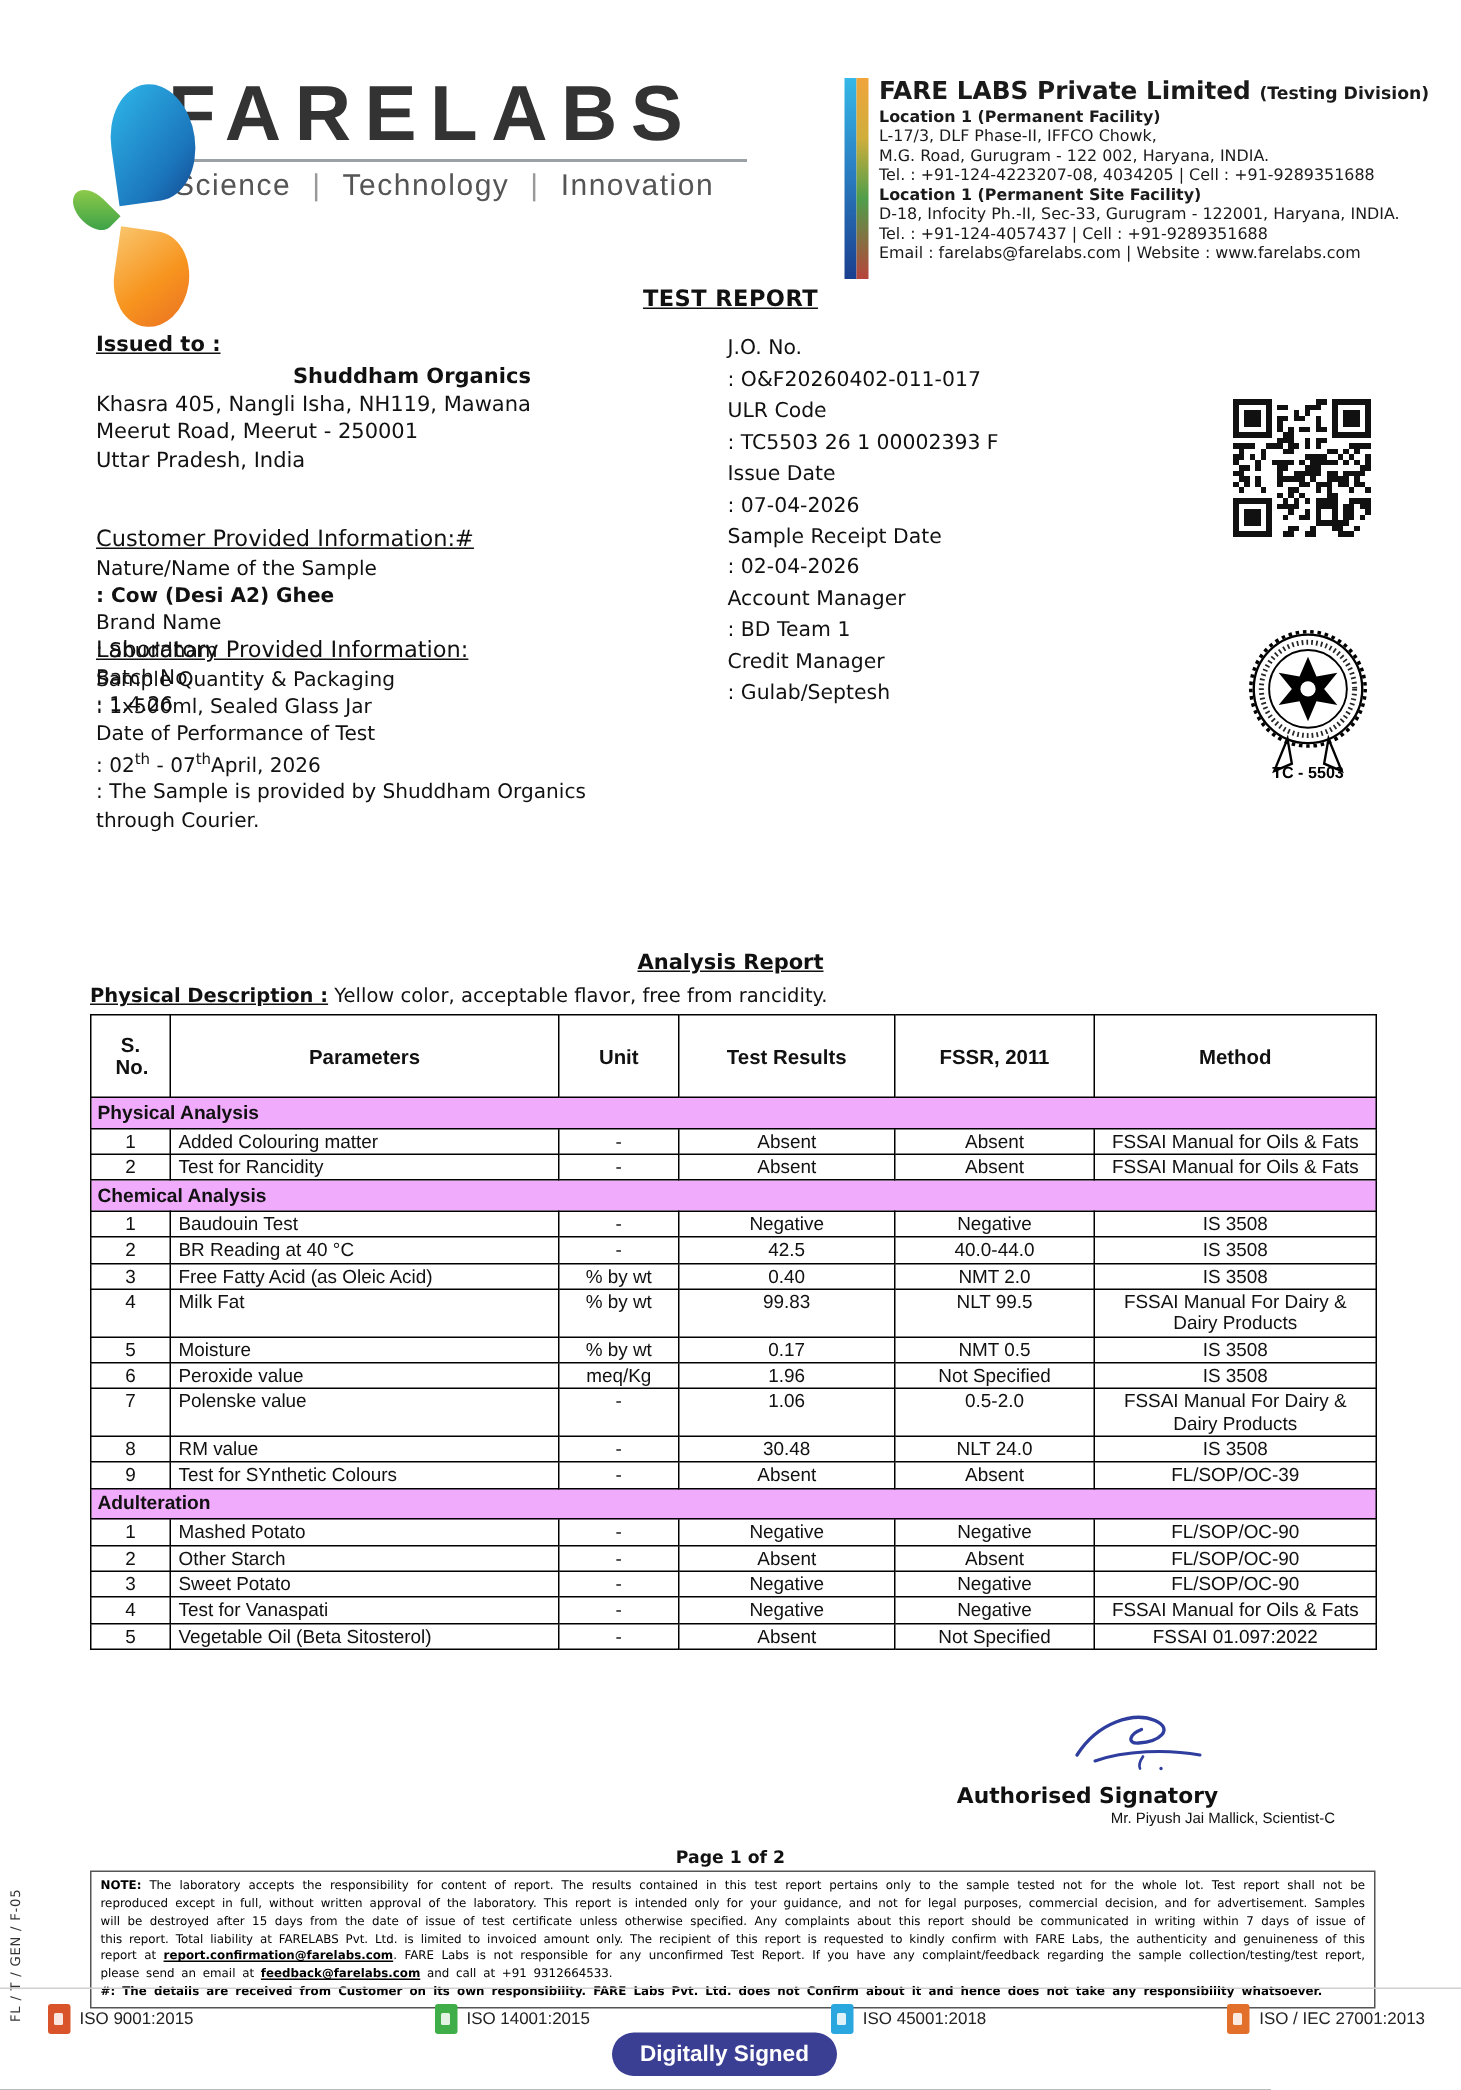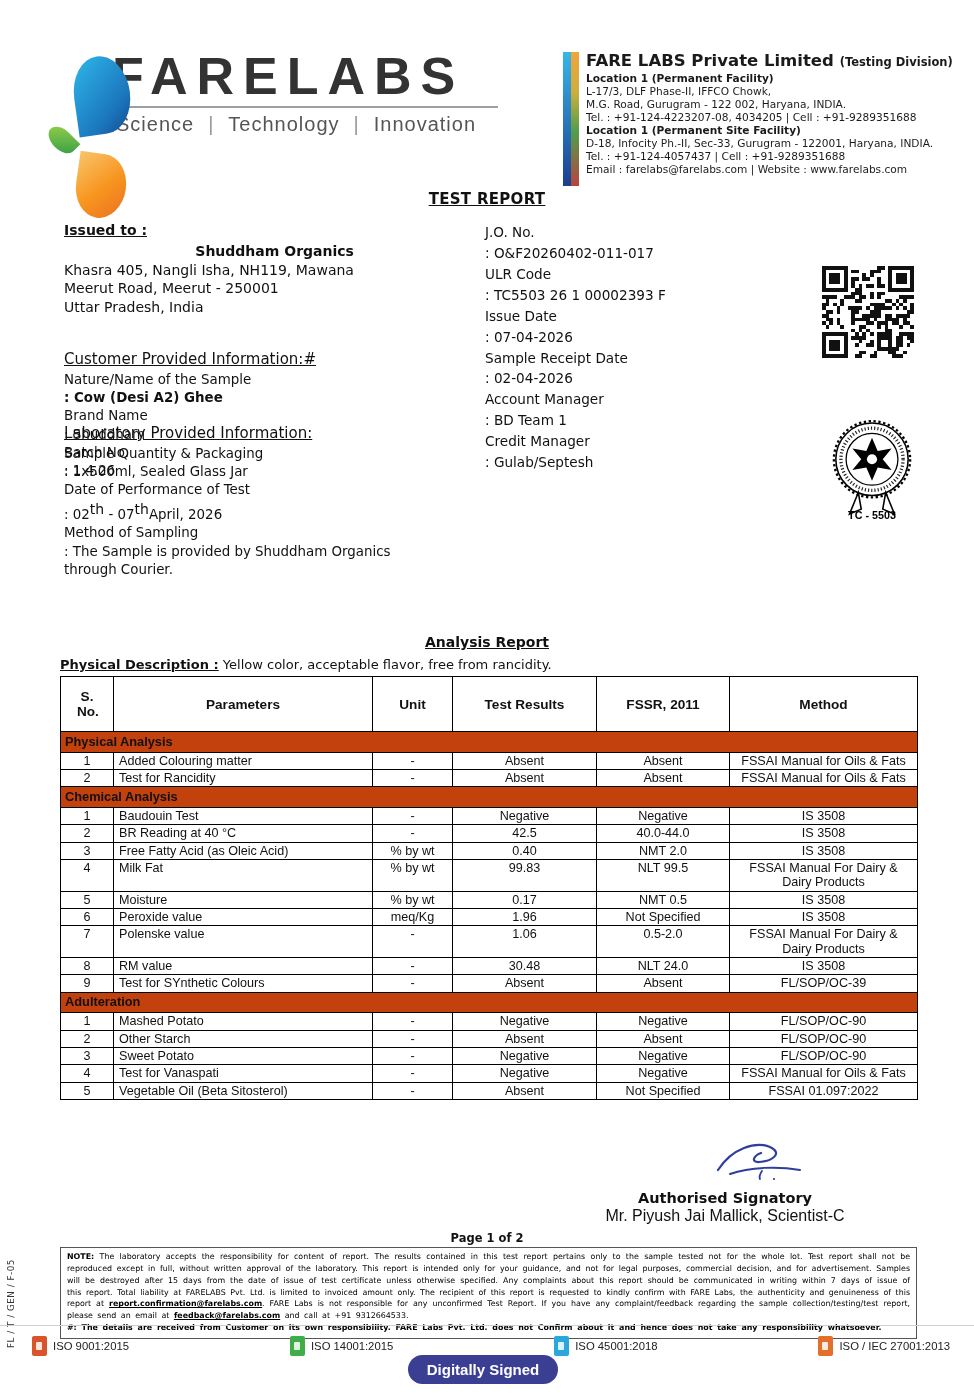--- a/index.html
+++ b/index.html
@@ -82,28 +82,28 @@
   .phys-desc { position: absolute; left: 60px; top: 657px; font-size: 13px; }
   .phys-desc-label { font-weight: bold; text-decoration: underline; }
 
   .report-table { position: absolute; left: 60px; top: 676px; width: 857px;
     border-collapse: collapse; table-layout: fixed;
     font-family: "Liberation Sans", sans-serif; font-size: 12.6px; }
   .report-table th, .report-table td { border: 1.6px solid #000; padding: 1px 3px; }
   .report-table th { font-size: 13.6px; padding: 12px 16px; }
   .report-table td { text-align: center; line-height: 1.14; vertical-align: top; }
   .report-table td.param { text-align: left; padding-left: 5px; }
-  .report-table td.section-row { background: #c2410c; text-align: left; font-weight: bold;
+  .report-table td.section-row { background: #f0abfc; text-align: left; font-weight: bold;
     padding: 2.5px 4px; font-size: 12.8px; }
 
   
   .sig-block { position: absolute; left: 560px; top: 1138px; width: 330px; text-align: center; }
   .sig-scribble { margin-left: 70px; }
   .sig-title { font-size: 14.5px; font-weight: bold; margin-top: 2px; }
-  .sig-name { font-size: 16px; font-family: "Liberation Sans", sans-serif; margin-top: 1px; }
+  .sig-name { font-size: 10px; font-family: "Liberation Sans", sans-serif; margin-top: 1px; text-align: right; }
   .page-num { position: absolute; left: 0; right: 0; top: 1231px; text-align: center;
     font-size: 11.5px; font-weight: bold; }
 
   .note-box { position: absolute; left: 60px; top: 1247px; width: 857px;
     border: 1px solid #555; padding: 3px 6px 4px 6px;
     font-size: 7.9px; line-height: 1.5; text-align: justify; color: #000;
     word-spacing: 2px; }
   .note-box b { font-weight: bold; }
   .note-link { text-decoration: underline; font-weight: bold; color: #000; cursor: pointer; }
   .note-hash { font-weight: bold; }
@@ -118,21 +118,21 @@
   .badge { display: flex; align-items: center; gap: 6px; }
   .badge-icon { width: 15px; height: 20px; border-radius: 2px; position: relative; }
   .badge-icon::after { content: ""; position: absolute; left: 4px; top: 6px; width: 6px; height: 8px;
     background: rgba(255,255,255,0.85); border-radius: 1px; }
   .badge-label { font-size: 11.3px; color: #222; font-family: "Liberation Sans", sans-serif; }
 
   .digitally-signed { position: absolute; left: 408px; top: 1355px; width: 150px; height: 29px;
     background: #3b3f94; border-radius: 15px; color: #fff; text-align: center;
     font-size: 15px; font-weight: bold; line-height: 29px;
     font-family: "Liberation Sans", sans-serif; }
-  sup { font-size: 14px; }
+  sup { font-size: 10px; }
 </style>
 </head>
 <body>
 
 <div class="page">
 
   <div class="logo-block">
     <div class="logo-icon">
       <div class="drop drop-blue"></div>
       <div class="drop drop-green"></div>
@@ -448,21 +448,20 @@
     <div id="lab-rows">
         <div class="info-row">
           <span class="info-label">Sample Quantity &amp; Packaging</span>
           <span class="info-value">: 1x500ml, Sealed Glass Jar</span>
         </div>
         <div class="info-row">
           <span class="info-label">Date of Performance of Test</span>
           <span class="info-value"><span>: 02</span><sup>th</sup><span>  - 07</span><sup>th</sup><span>April, 2026</span></span>
         </div>
         <div class="info-row">
-          <span class="info-label">Method of Sampling</span>
           <span class="info-value">: The Sample is provided by Shuddham Organics through Courier.</span>
         </div>
       </div>
   </div>
 
   <div class="seal">
     <svg width="88" height="106" viewBox="0 0 90 108">
       <circle cx="45" cy="42" r="39" fill="none" stroke="#000" stroke-width="2.4" stroke-dasharray="2.4 2.6"></circle>
       <circle cx="45" cy="42" r="37" fill="none" stroke="#000" stroke-width="1.6"></circle>
       <circle cx="45" cy="42" r="26.5" fill="none" stroke="#000" stroke-width="1.3"></circle>

